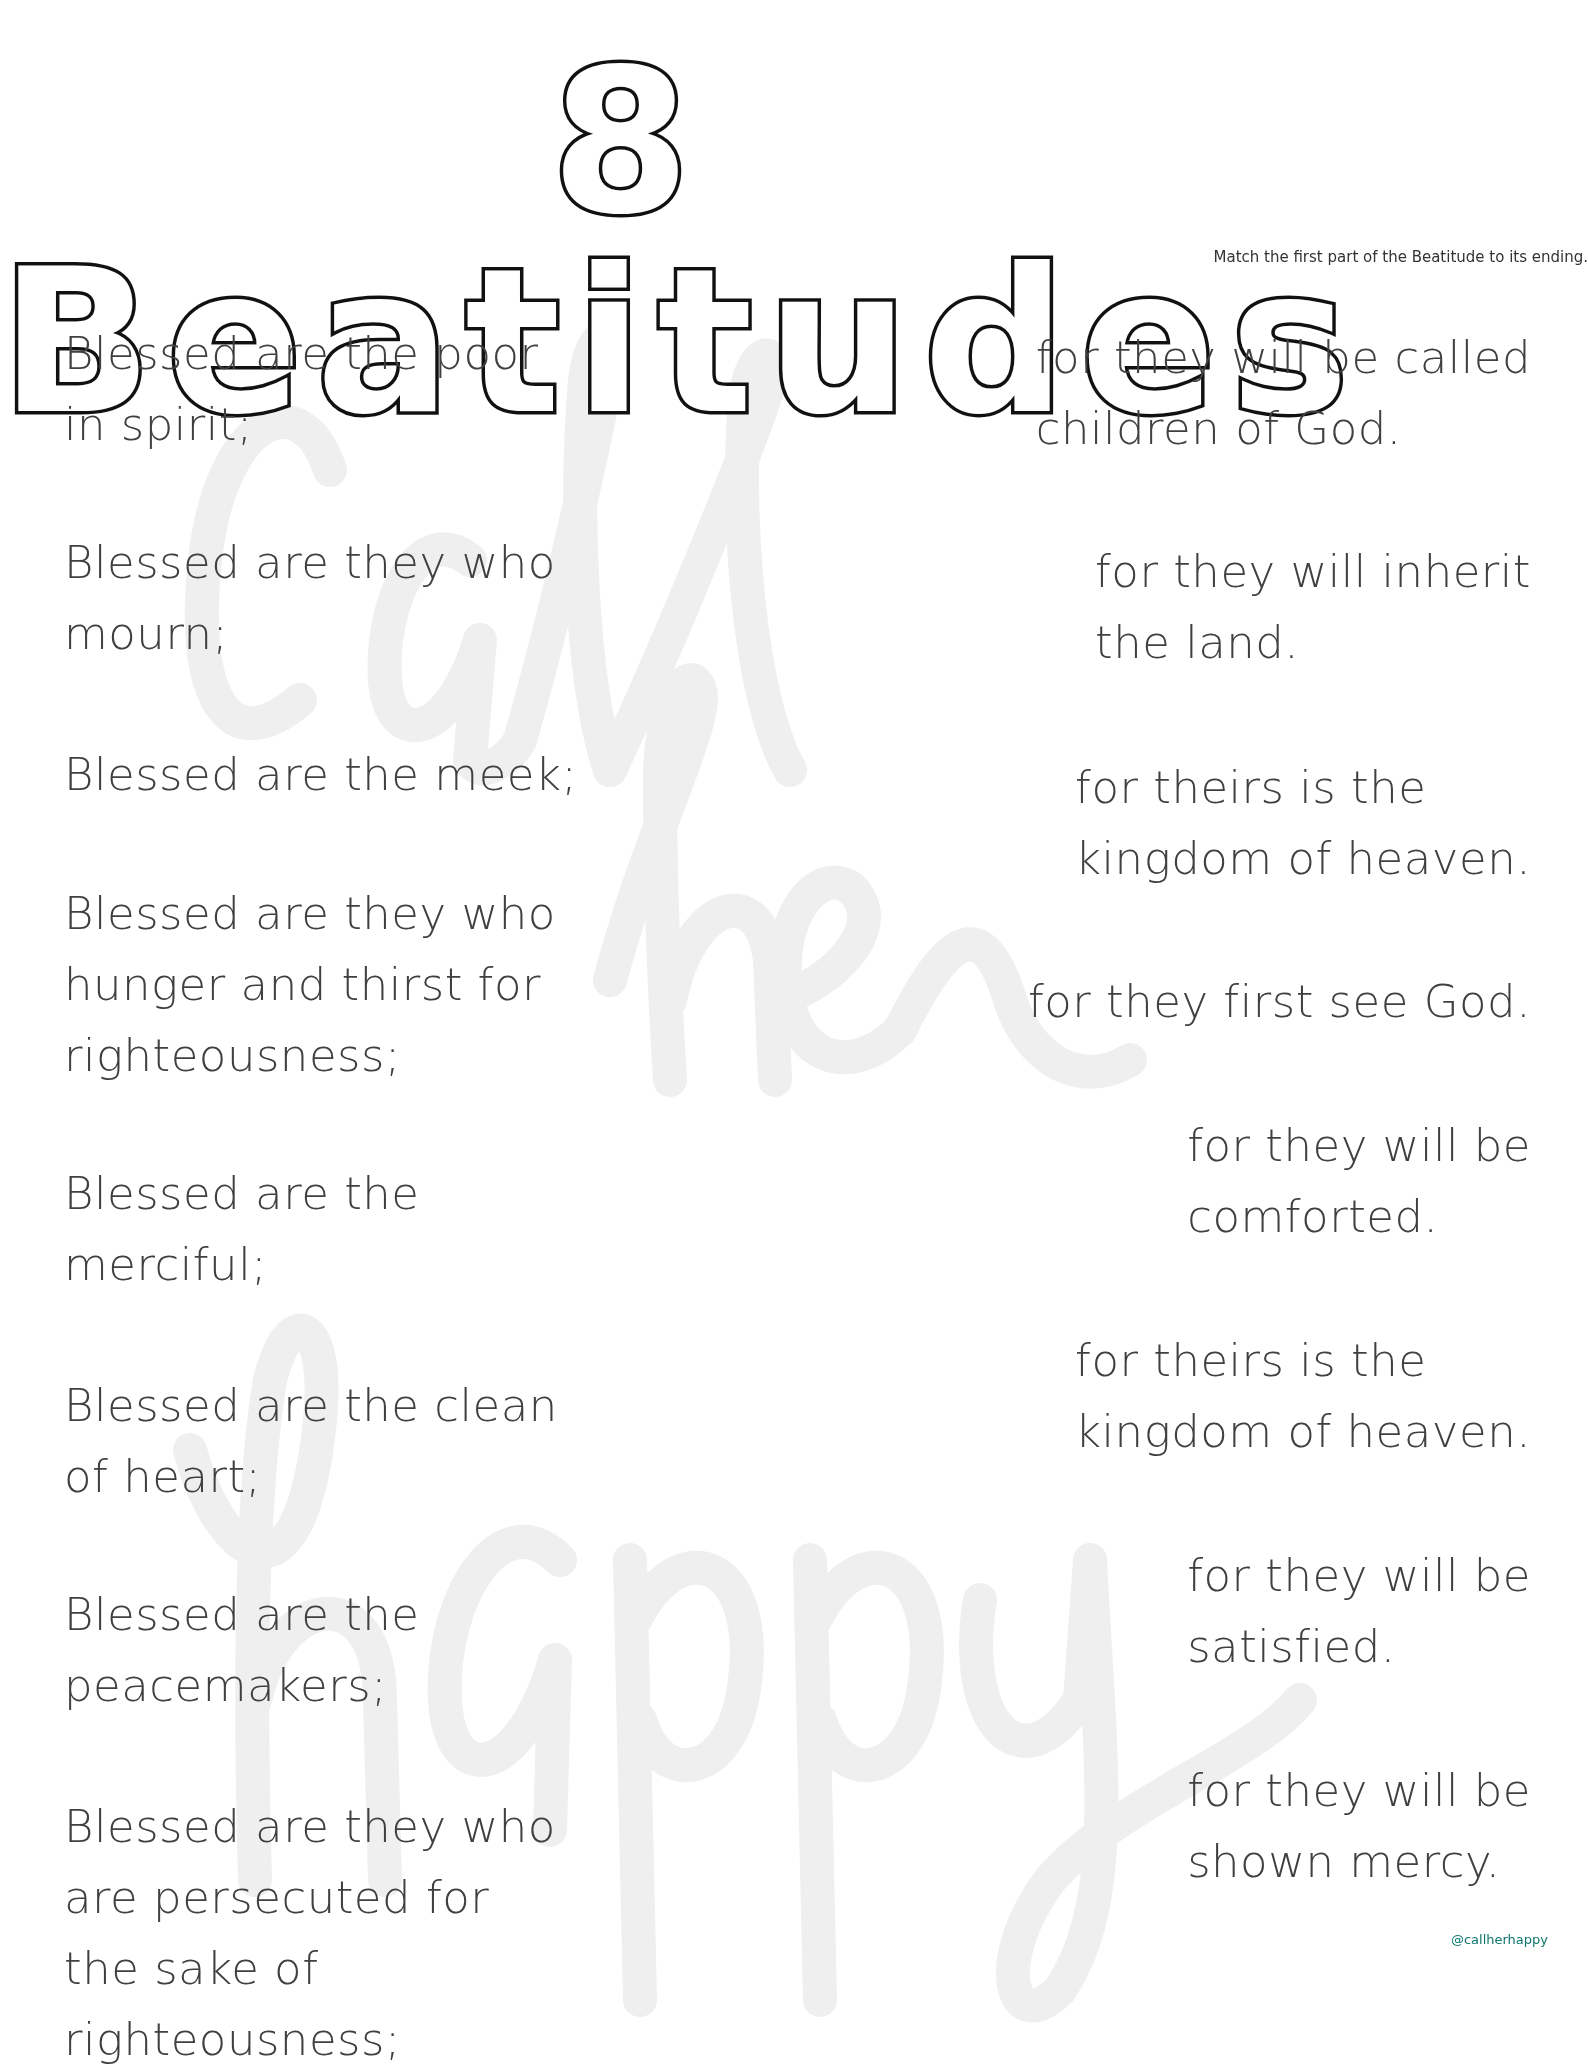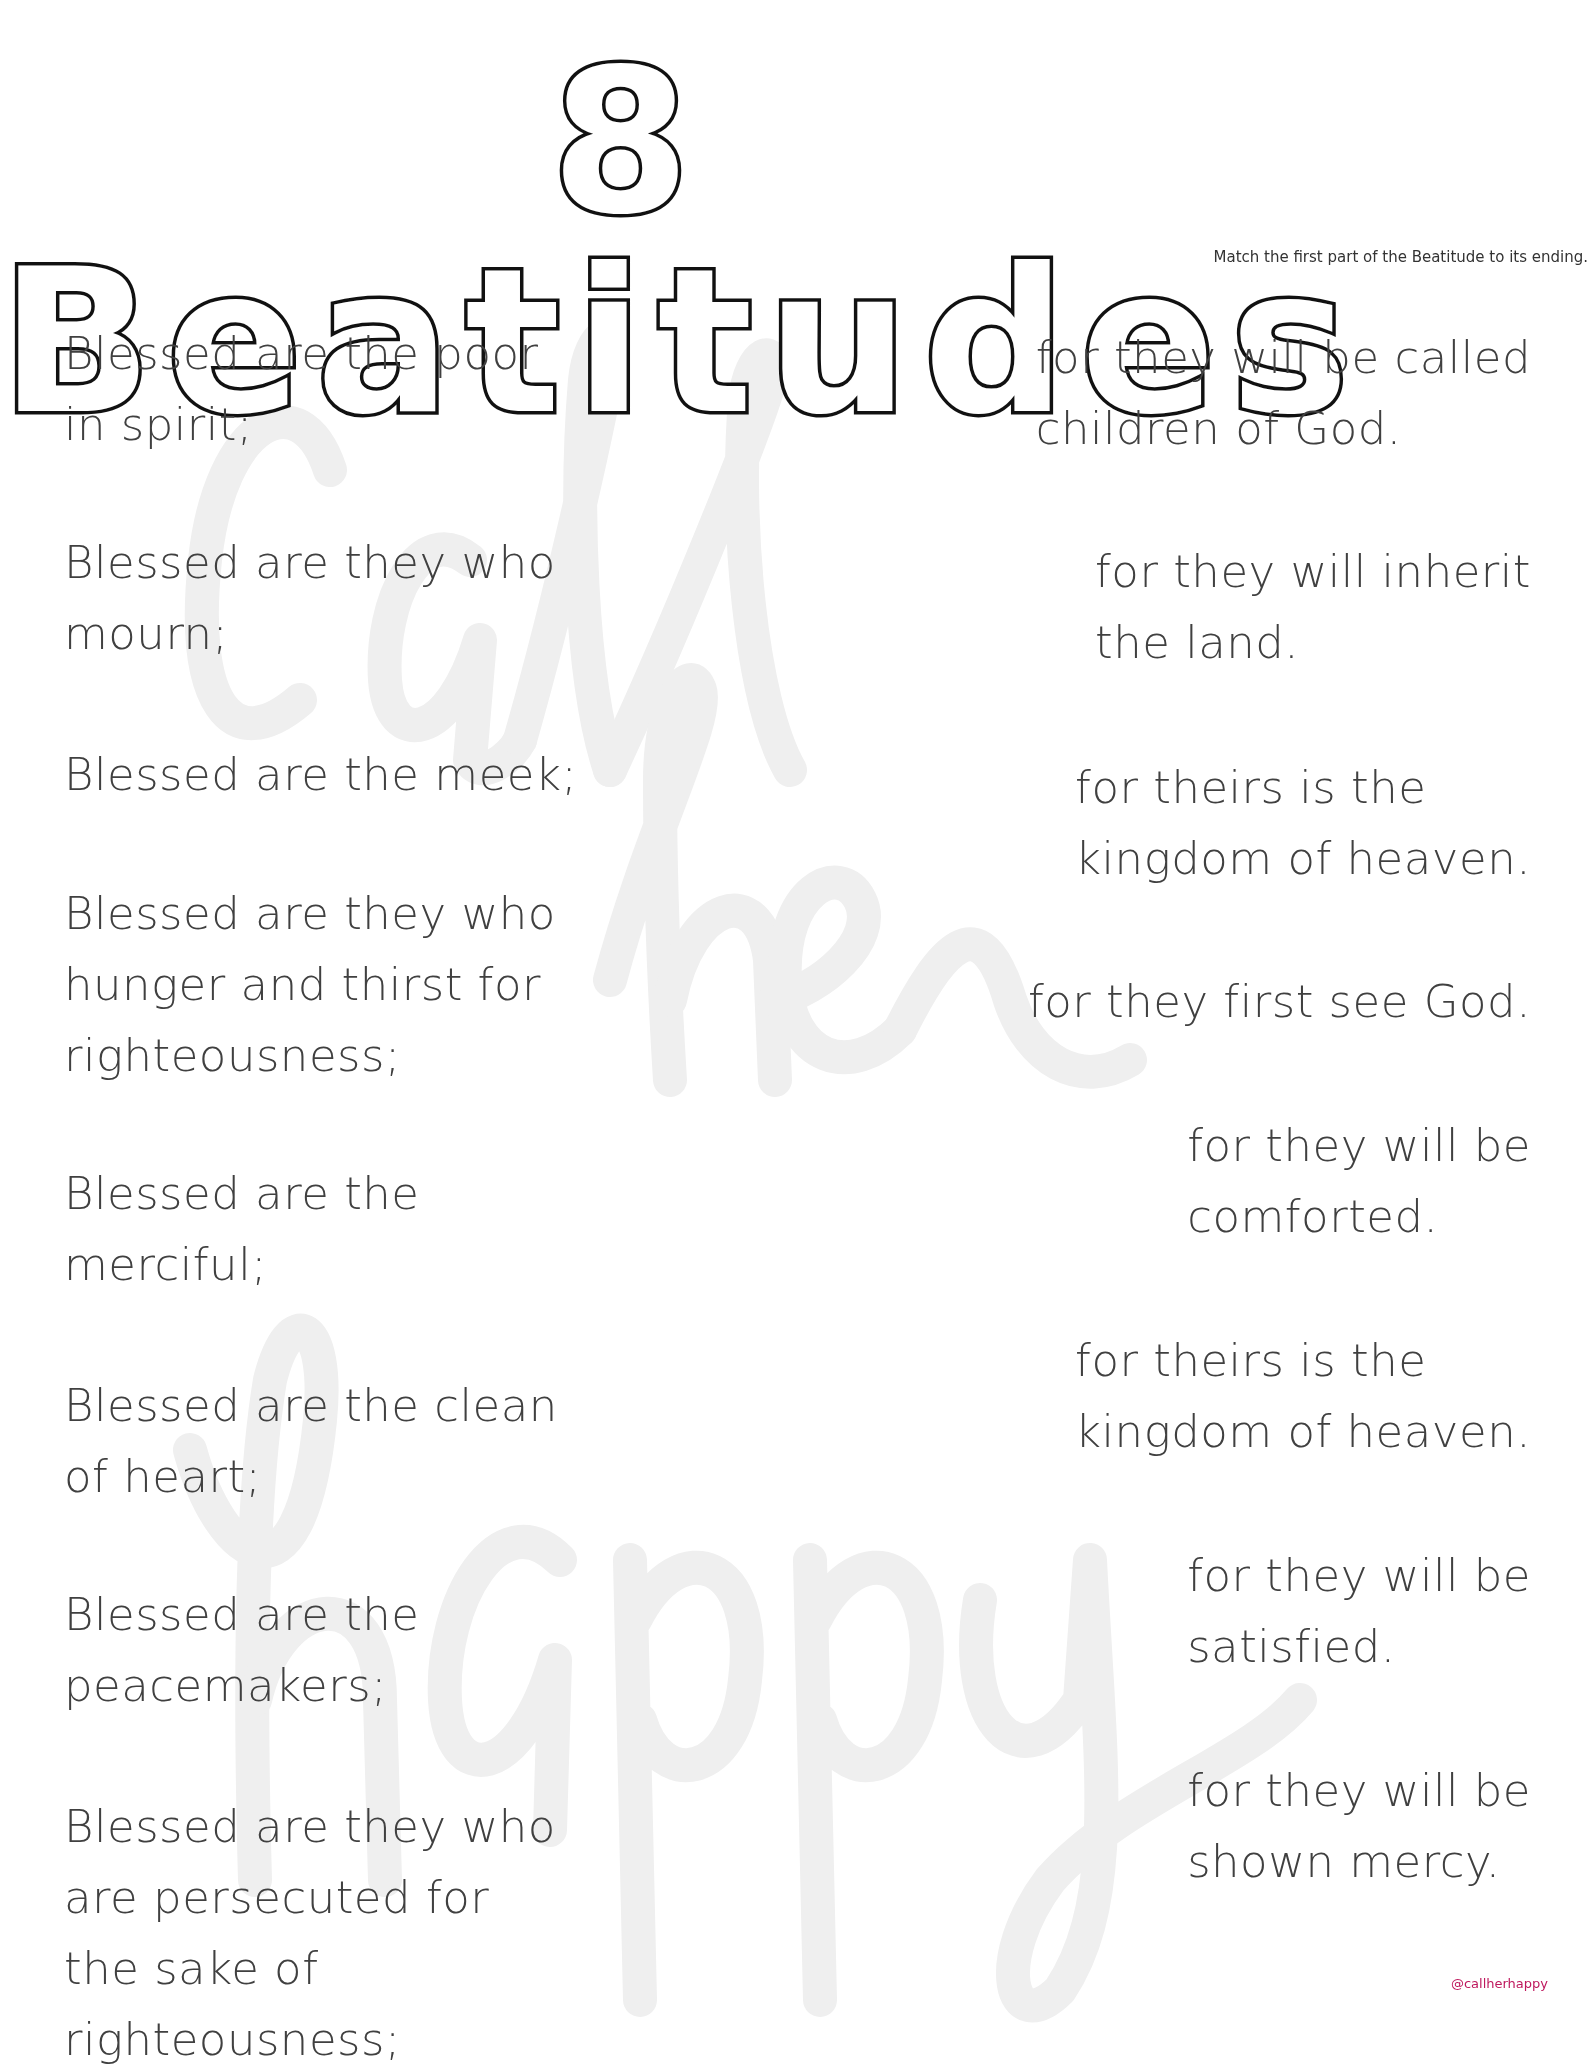--- a/index.html
+++ b/index.html
@@ -18,22 +18,22 @@
            -webkit-text-stroke: 7px #111111; paint-order: stroke fill; z-index: 2; }
   .subtitle { position: absolute; left: 0; top: 248px; width: 1588px; text-align: right;
               font-family: "DejaVu Sans", sans-serif; font-size: 15px; color: #333333; z-index: 2; }
 
   .item { position: absolute; z-index: 2; font-family: "DejaVu Sans", sans-serif;
           font-size: 45px; line-height: 71px; font-weight: 300; letter-spacing: 0.5px;
           color: #404040; white-space: pre-line; }
   .left { left: 64px; text-align: left; }
   .right { right: 57px; }
 
-  .credit { position: absolute; right: 40px; top: 1976px; font-size: 13px;
-            font-family: "DejaVu Sans", sans-serif; color: #be185d; z-index: 2; }
+  .credit { position: absolute; right: 40px; top: 1932px; font-size: 13px;
+            font-family: "DejaVu Sans", sans-serif; color: #0f766e; z-index: 2; }
 </style>
 </head>
 <body>
 
 <div class="watermark">
   <svg viewBox="0 0 1588 2070" xmlns="http://www.w3.org/2000/svg">
     <g fill="none" stroke="#efefef" stroke-width="34" stroke-linecap="round" stroke-linejoin="round">
 
       <path d="M330 470 C 300 380, 220 420, 205 560 C 190 700, 230 760, 300 700"></path>
       <path d="M470 560 C 420 520, 380 600, 385 680 C 390 750, 450 740, 480 640 L 470 760 C 480 780, 510 760, 520 740"></path>

